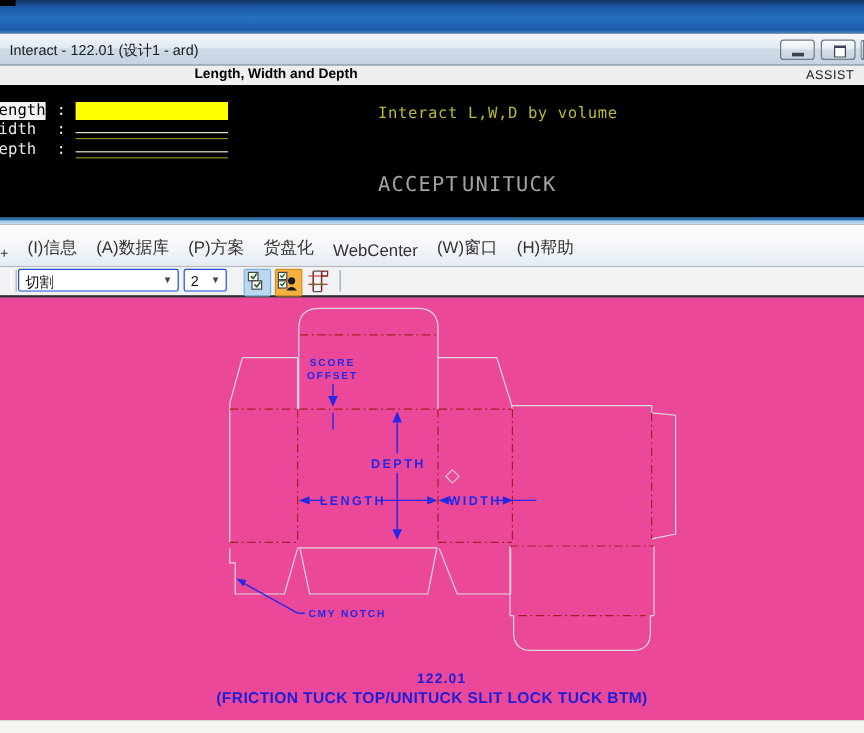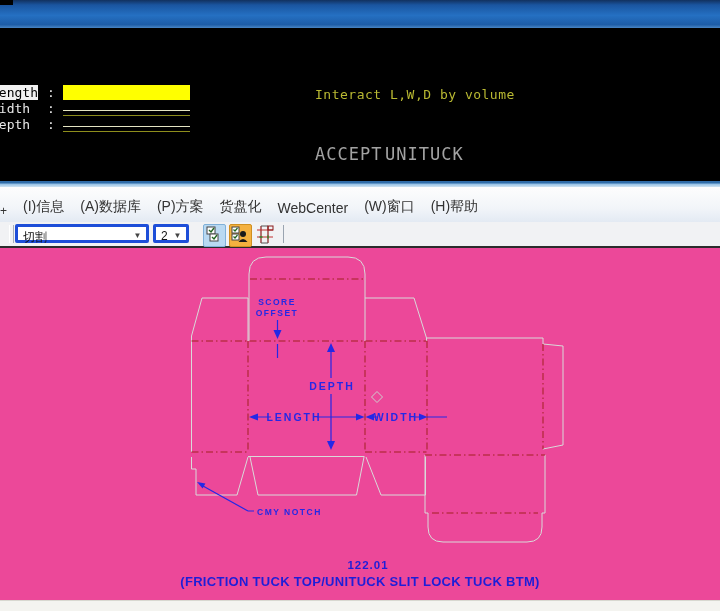--- a/index.html
+++ b/index.html
@@ -54,21 +54,21 @@
   #menu-bar{left:0;top:187px;width:720px;height:35px;
     background:linear-gradient(#fdfdfd 0%,#f2f5f9 60%,#e3eaf3 100%);
     display:flex;align-items:flex-end;box-sizing:border-box;padding:0 0 4px 0;}
   #menu-fragment{width:9px;overflow:hidden;margin:0 6px 0 0;font-size:12px;color:#333;}
   .menu-item{font-size:14px;color:#333;padding:2px 8px;white-space:nowrap;}
 
   
   #tool-bar{left:0;top:222px;width:720px;height:26px;background:#f1f2f4;
     border-bottom:2px solid #2c2c2c;box-sizing:border-box;}
   #grip{left:9px;top:3px;width:3px;height:18px;border-left:1px solid #fff;border-right:1px solid #a8b0bc;}
-  .combo{position:absolute;top:2px;height:19px;background:#fff;border:3px solid #1d4ed8;
+  .combo{position:absolute;top:2px;height:19px;background:#fff;border:1px solid #1d4ed8;
     border-radius:2px;box-sizing:border-box;font-size:12px;color:#111;}
   #combo-layer{left:15px;width:134px;} #combo-scale{left:153px;width:36px;}
   .combo-text{position:absolute;left:5px;top:2px;}
   .combo-arrow{position:absolute;right:2px;top:3px;width:13px;height:11px;text-align:center;
     font-size:8px;color:#444;line-height:11px;}
   .tbtn{position:absolute;top:2px;width:21px;height:21px;border-radius:2px;}
   #tbtn-check{left:203px;background:#b9d9f2;border:1px solid #7fb0d8;}
   #tbtn-db{left:229px;background:#f4b13f;border:1px solid #d09020;}
   #tbtn-std{left:255px;background:#f1f2f4;}
   #tool-sep{left:283px;top:3px;width:1px;height:18px;background:#9aa4b0;}
@@ -91,21 +91,35 @@
   #status-strip{left:0;top:600px;width:720px;height:11px;background:#f4f4f0;border-top:1px solid #d8d8d0;box-sizing:border-box;}
 </style>
 </head>
 <body>
 
 <div id="screen">
 
   <div class="abs" id="aero-bar"></div>
   <div class="abs" id="aero-corner"></div>
 
-
+  <div class="abs" id="title-bar">
+    <div class="abs" id="title-text">Interact - 122.01 (设计1 - ard)</div>
+    <div class="abs win-btn" id="btn-min">
+      <div class="glyph-min"></div>
+    </div>
+    <div class="abs win-btn" id="btn-max">
+      <div class="glyph-max"></div>
+    </div>
+    <div class="abs win-btn" id="btn-sliver"></div>
+  </div>
+
+  <div class="abs" id="assist-bar">
+    <div class="abs" id="dialog-caption">Length, Width and Depth</div>
+    <div class="abs" id="assist-menu">ASSIST</div>
+  </div>
 
   <div class="abs" id="dialog">
     <div class="dlg-row" style="top:14px;">
       <span class="dlg-label selected">Length</span>
       <span class="dlg-colon">:</span>
       <input id="len-field" readonly="" value="" style="">
     </div>
     <div class="dlg-row" style="top:30px;">
       <span class="dlg-label">Width</span>
       <span class="dlg-colon">:</span>

